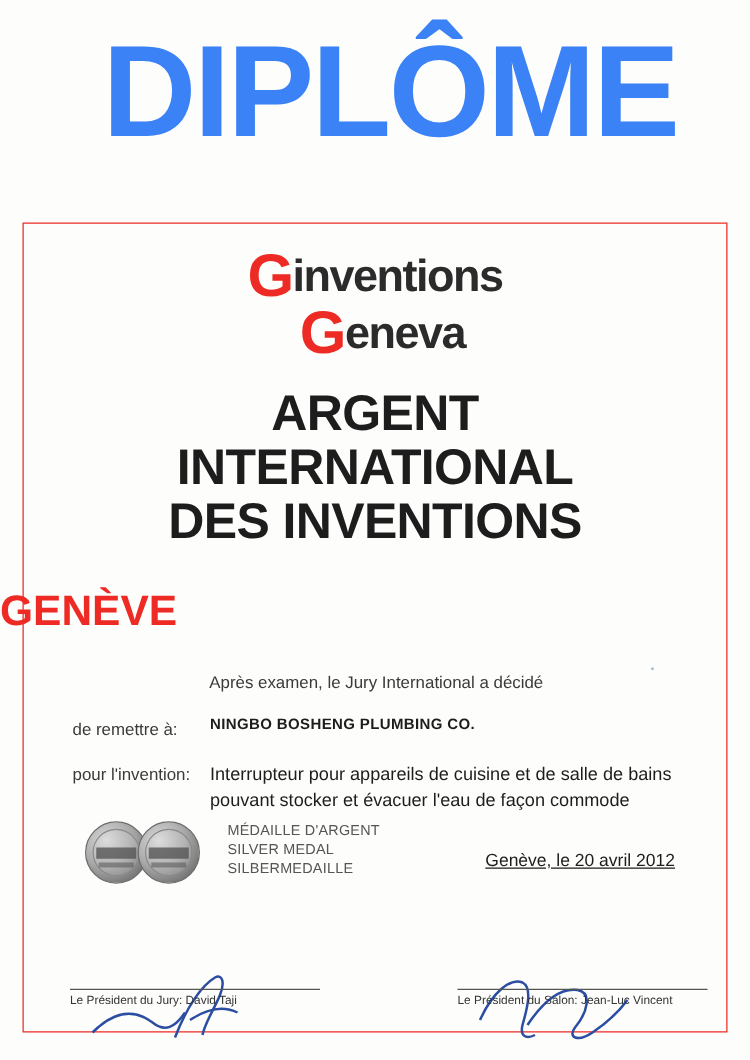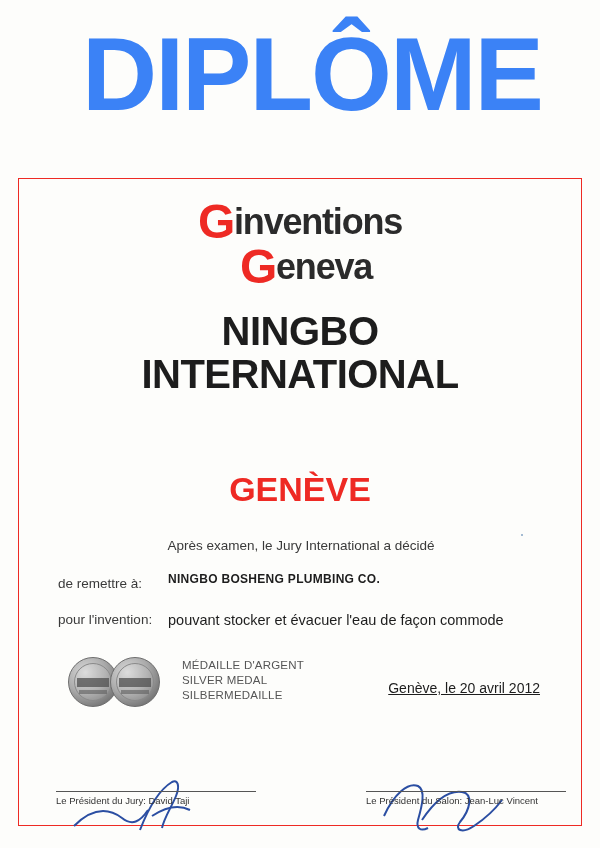--- a/index.html
+++ b/index.html
@@ -92,21 +92,21 @@
     color: #1d1d1d;
   }
   .salon .l1 { font-size: 40px; }
   .salon .l2 { font-size: 40px; }
   .salon .l3 { font-size: 40px; }
   .geneve {
     position: absolute;
     top: 470px;
     left: 0;
     width: 600px;
-    text-align: center;
+    text-align: left;
     font-weight: bold;
     font-size: 34px;
     letter-spacing: 0px;
     color: #ee2a24;
   }
 
   
   .apres {
     position: absolute;
     top: 538px;
@@ -248,32 +248,34 @@
   <div class="title">DIPLÔME</div>
 
   <div class="frame"></div>
 
   <div class="logo">
     <div class="logo-line first"><span class="cap">G</span><span>inventions</span></div>
     <div class="logo-line second"><span class="cap">G</span><span>eneva</span></div>
   </div>
 
   <div class="salon">
-    <div class="l1">NINGBO</div>
+    <div class="l1">ARGENT</div>
     <div class="l2">INTERNATIONAL</div>
+    <div class="l3">DES INVENTIONS</div>
   </div>
   <div class="geneve">GENÈVE</div>
 
   <div class="apres">Après examen, le Jury International a décidé</div>
 
   <div class="row-label lbl-remettre">de remettre à:</div>
   <div class="recipient">NINGBO BOSHENG PLUMBING CO.</div>
 
   <div class="row-label lbl-invention">pour l'invention:</div>
   <div class="invention">
+    <div>Interrupteur pour appareils de cuisine et de salle de bains</div>
     <div>pouvant stocker et évacuer l'eau de façon commode</div>
   </div>
 
   <div class="medals">
     <div class="medal one">
       <div class="inner"></div>
       <div class="bar"></div>
       <div class="bar2"></div>
     </div>
     <div class="medal two">

